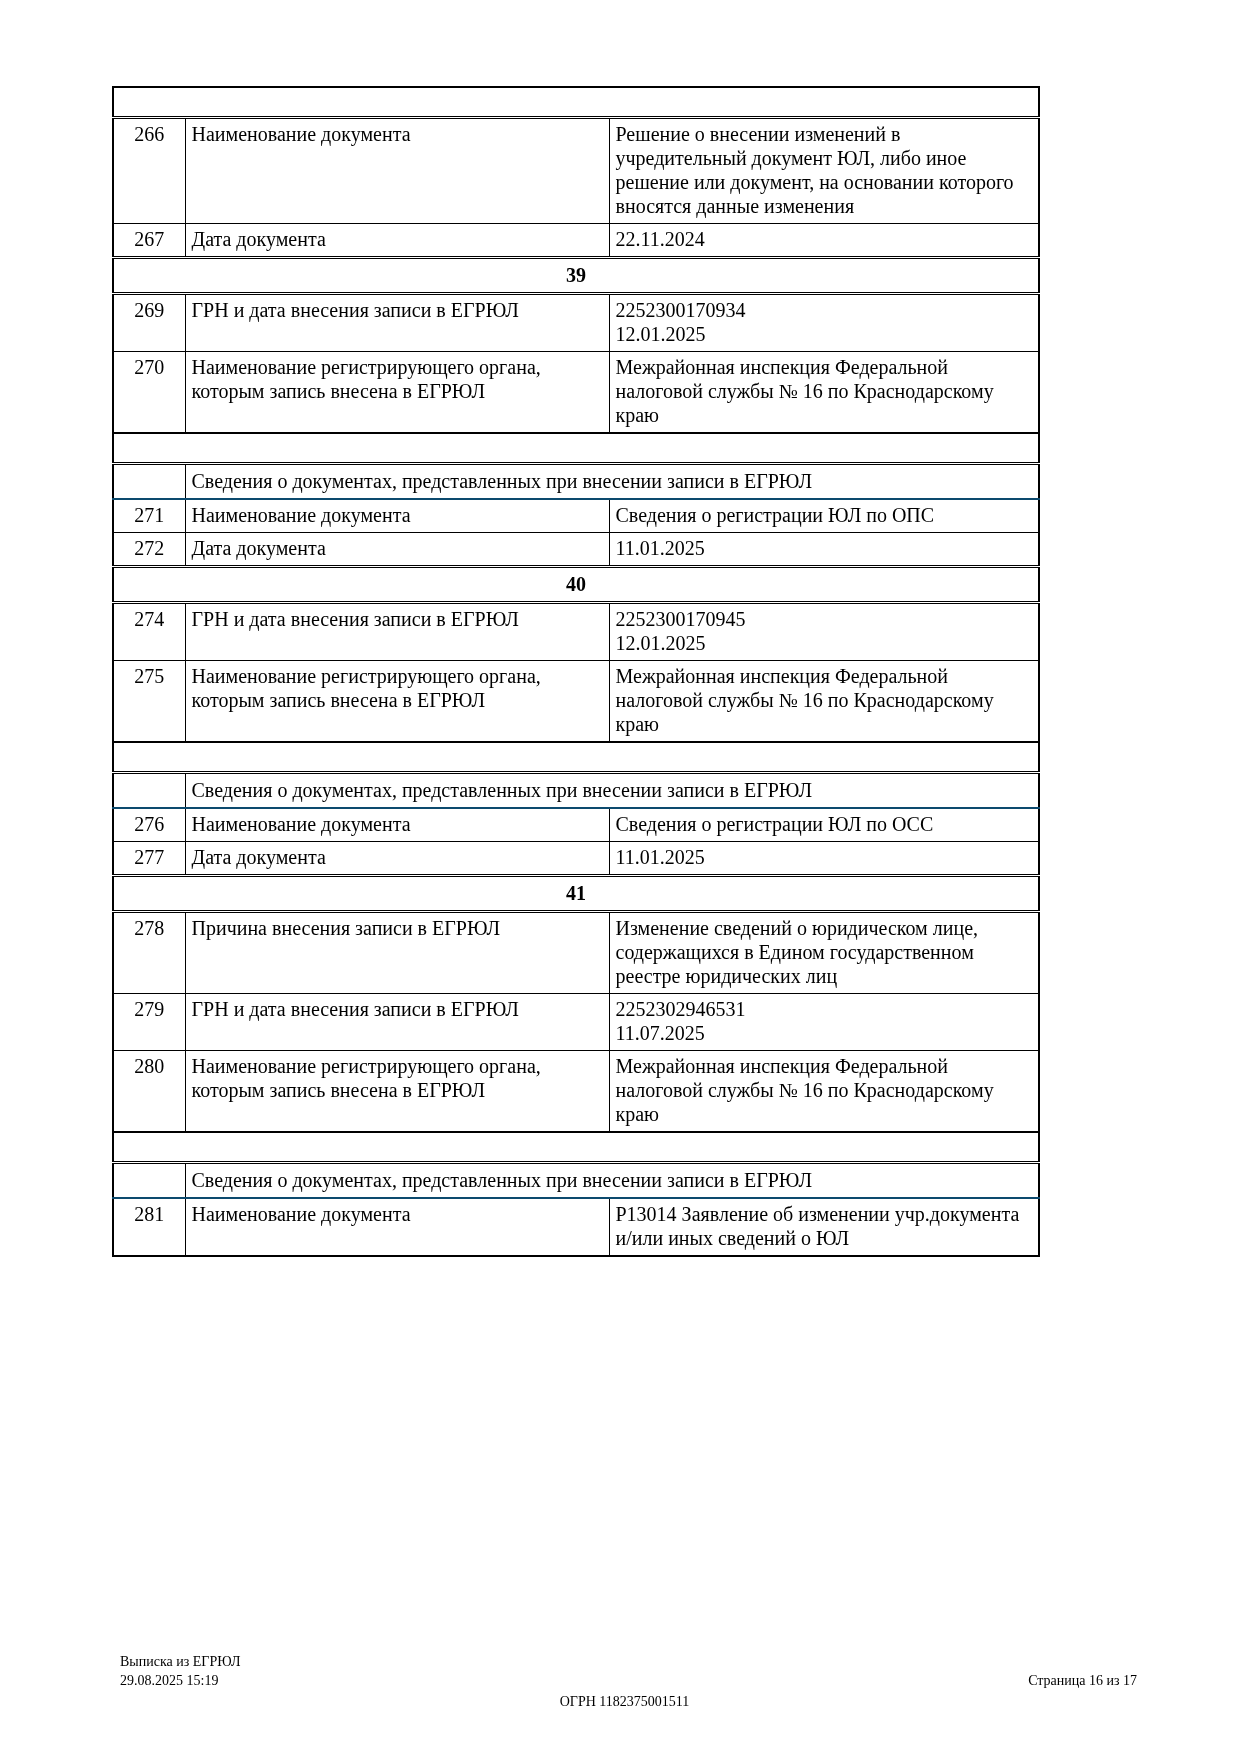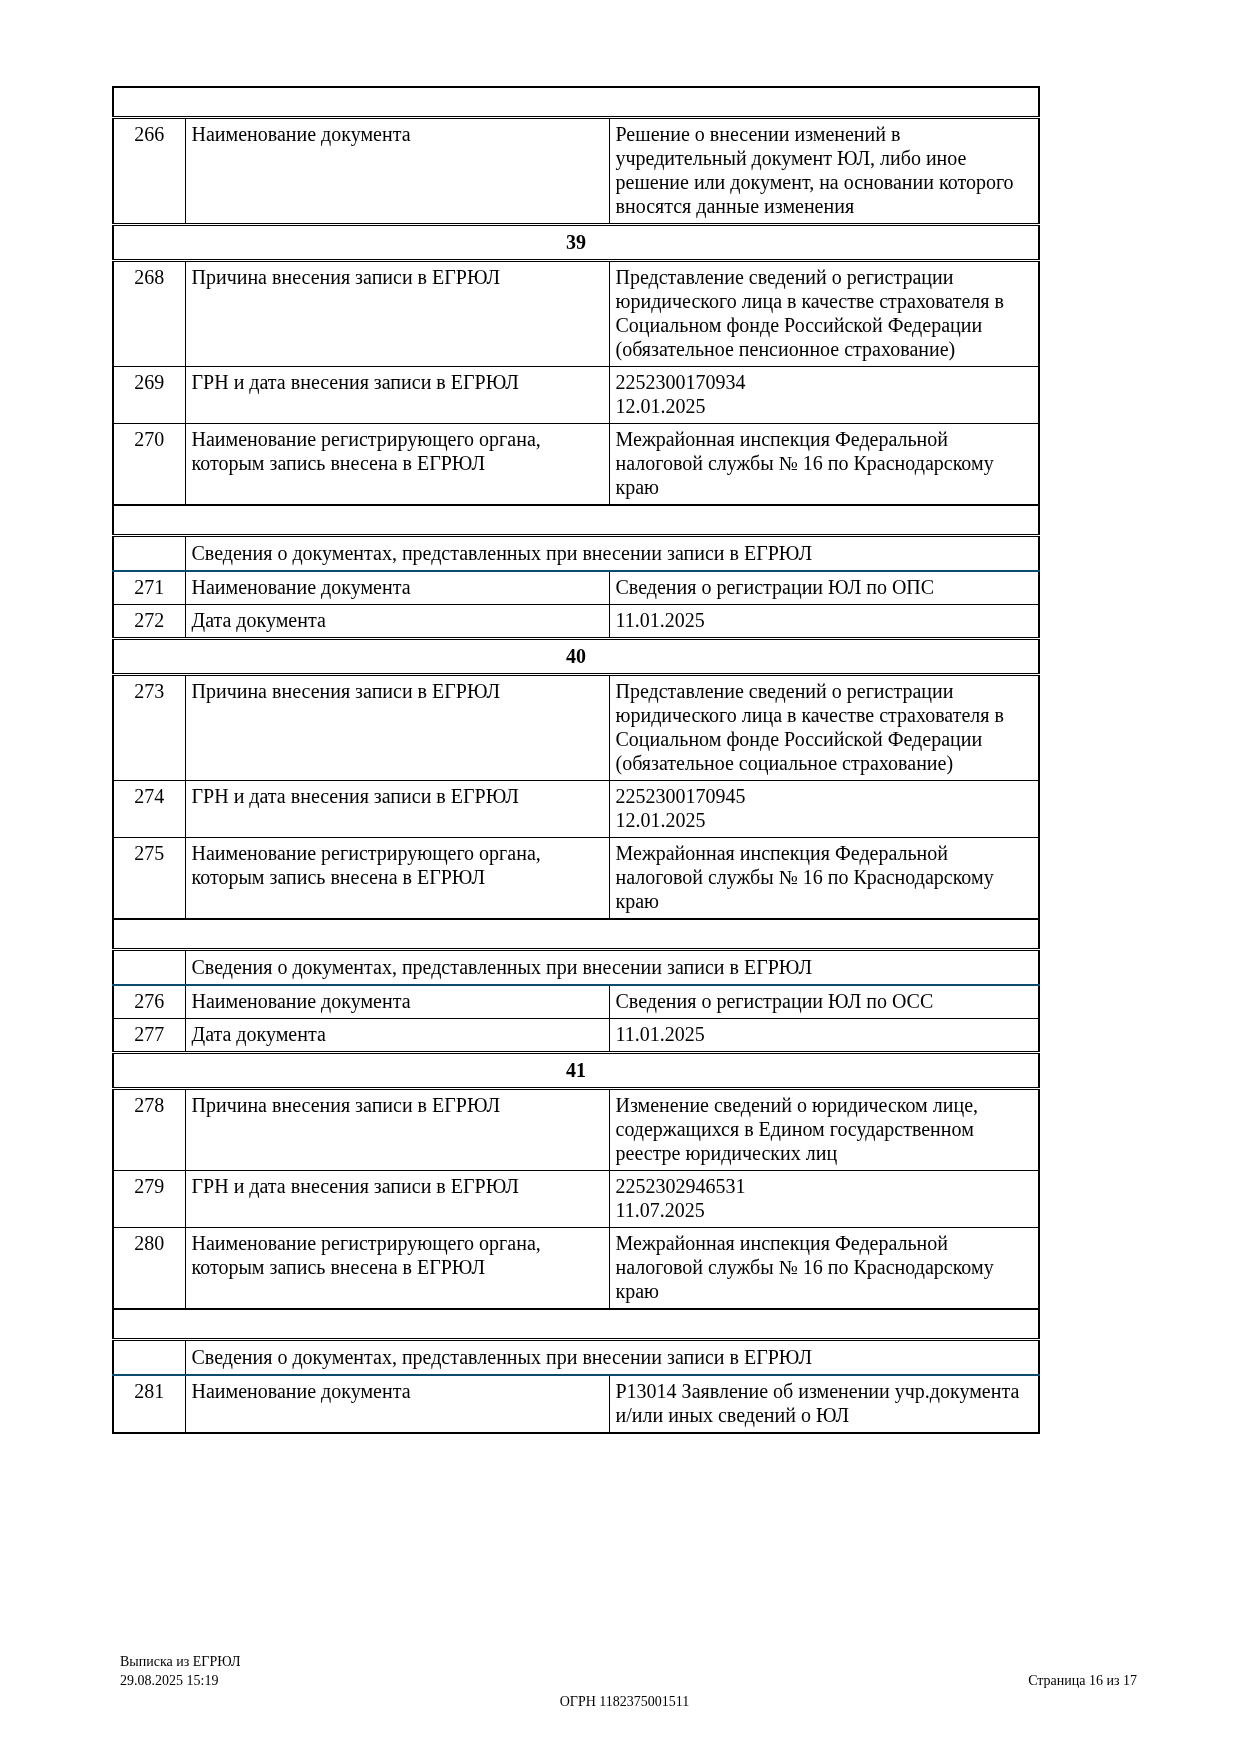--- a/index.html
+++ b/index.html
@@ -102,27 +102,27 @@
     </colgroup>
     <tbody>
         <tr class="spacer">
           <td colspan="3"></td>
         </tr>
         <tr class="field">
           <td class="num">266</td>
           <td class="label">Наименование документа</td>
           <td class="value">Решение о внесении изменений в учредительный документ ЮЛ, либо иное решение или документ, на основании которого вносятся данные изменения</td>
         </tr>
+        <tr class="field">
+          <td class="num">267</td>
+          <td class="label">Дата документа</td>
+          <td class="value">22.11.2024</td>
+        </tr>
         <tr class="section">
           <td colspan="3">39</td>
-        </tr>
-        <tr class="field">
-          <td class="num">268</td>
-          <td class="label">Причина внесения записи в ЕГРЮЛ</td>
-          <td class="value">Представление сведений о регистрации юридического лица в качестве страхователя в Социальном фонде Российской Федерации (обязательное пенсионное страхование)</td>
         </tr>
         <tr class="field">
           <td class="num">269</td>
           <td class="label">ГРН и дата внесения записи в ЕГРЮЛ</td>
           <td class="value">2252300170934
 12.01.2025</td>
         </tr>
         <tr class="field">
           <td class="num">270</td>
           <td class="label">Наименование регистрирующего органа, которым запись внесена в ЕГРЮЛ</td>
@@ -140,25 +140,20 @@
           <td class="label">Наименование документа</td>
           <td class="value">Сведения о регистрации ЮЛ по ОПС</td>
         </tr>
         <tr class="field">
           <td class="num">272</td>
           <td class="label">Дата документа</td>
           <td class="value">11.01.2025</td>
         </tr>
         <tr class="section">
           <td colspan="3">40</td>
-        </tr>
-        <tr class="field">
-          <td class="num">273</td>
-          <td class="label">Причина внесения записи в ЕГРЮЛ</td>
-          <td class="value">Представление сведений о регистрации юридического лица в качестве страхователя в Социальном фонде Российской Федерации (обязательное социальное страхование)</td>
         </tr>
         <tr class="field">
           <td class="num">274</td>
           <td class="label">ГРН и дата внесения записи в ЕГРЮЛ</td>
           <td class="value">2252300170945
 12.01.2025</td>
         </tr>
         <tr class="field">
           <td class="num">275</td>
           <td class="label">Наименование регистрирующего органа, которым запись внесена в ЕГРЮЛ</td>

